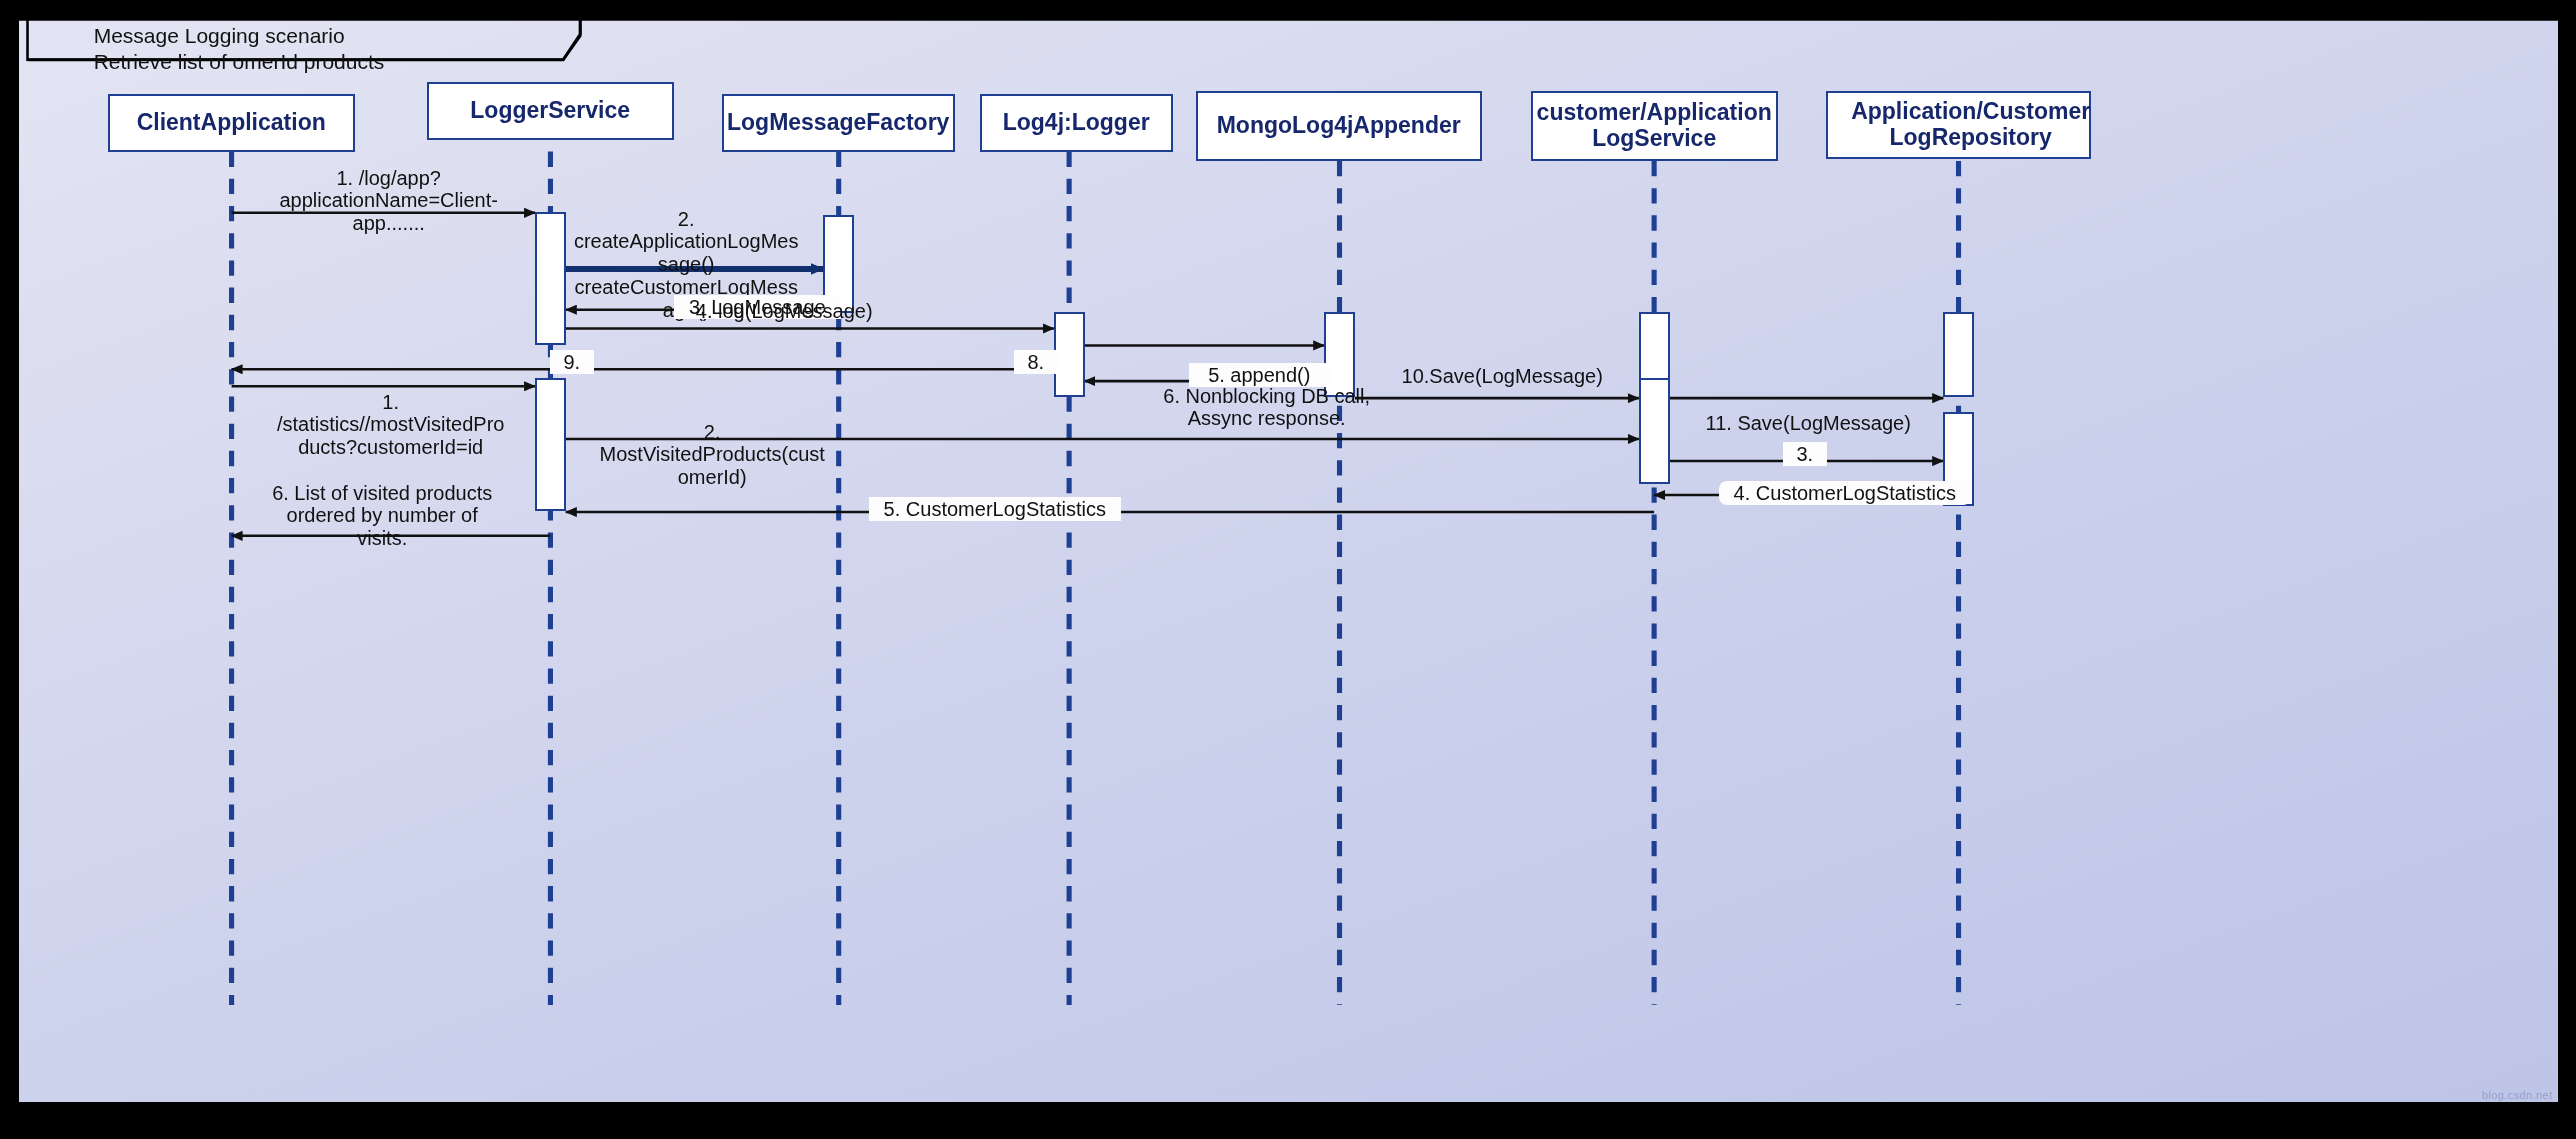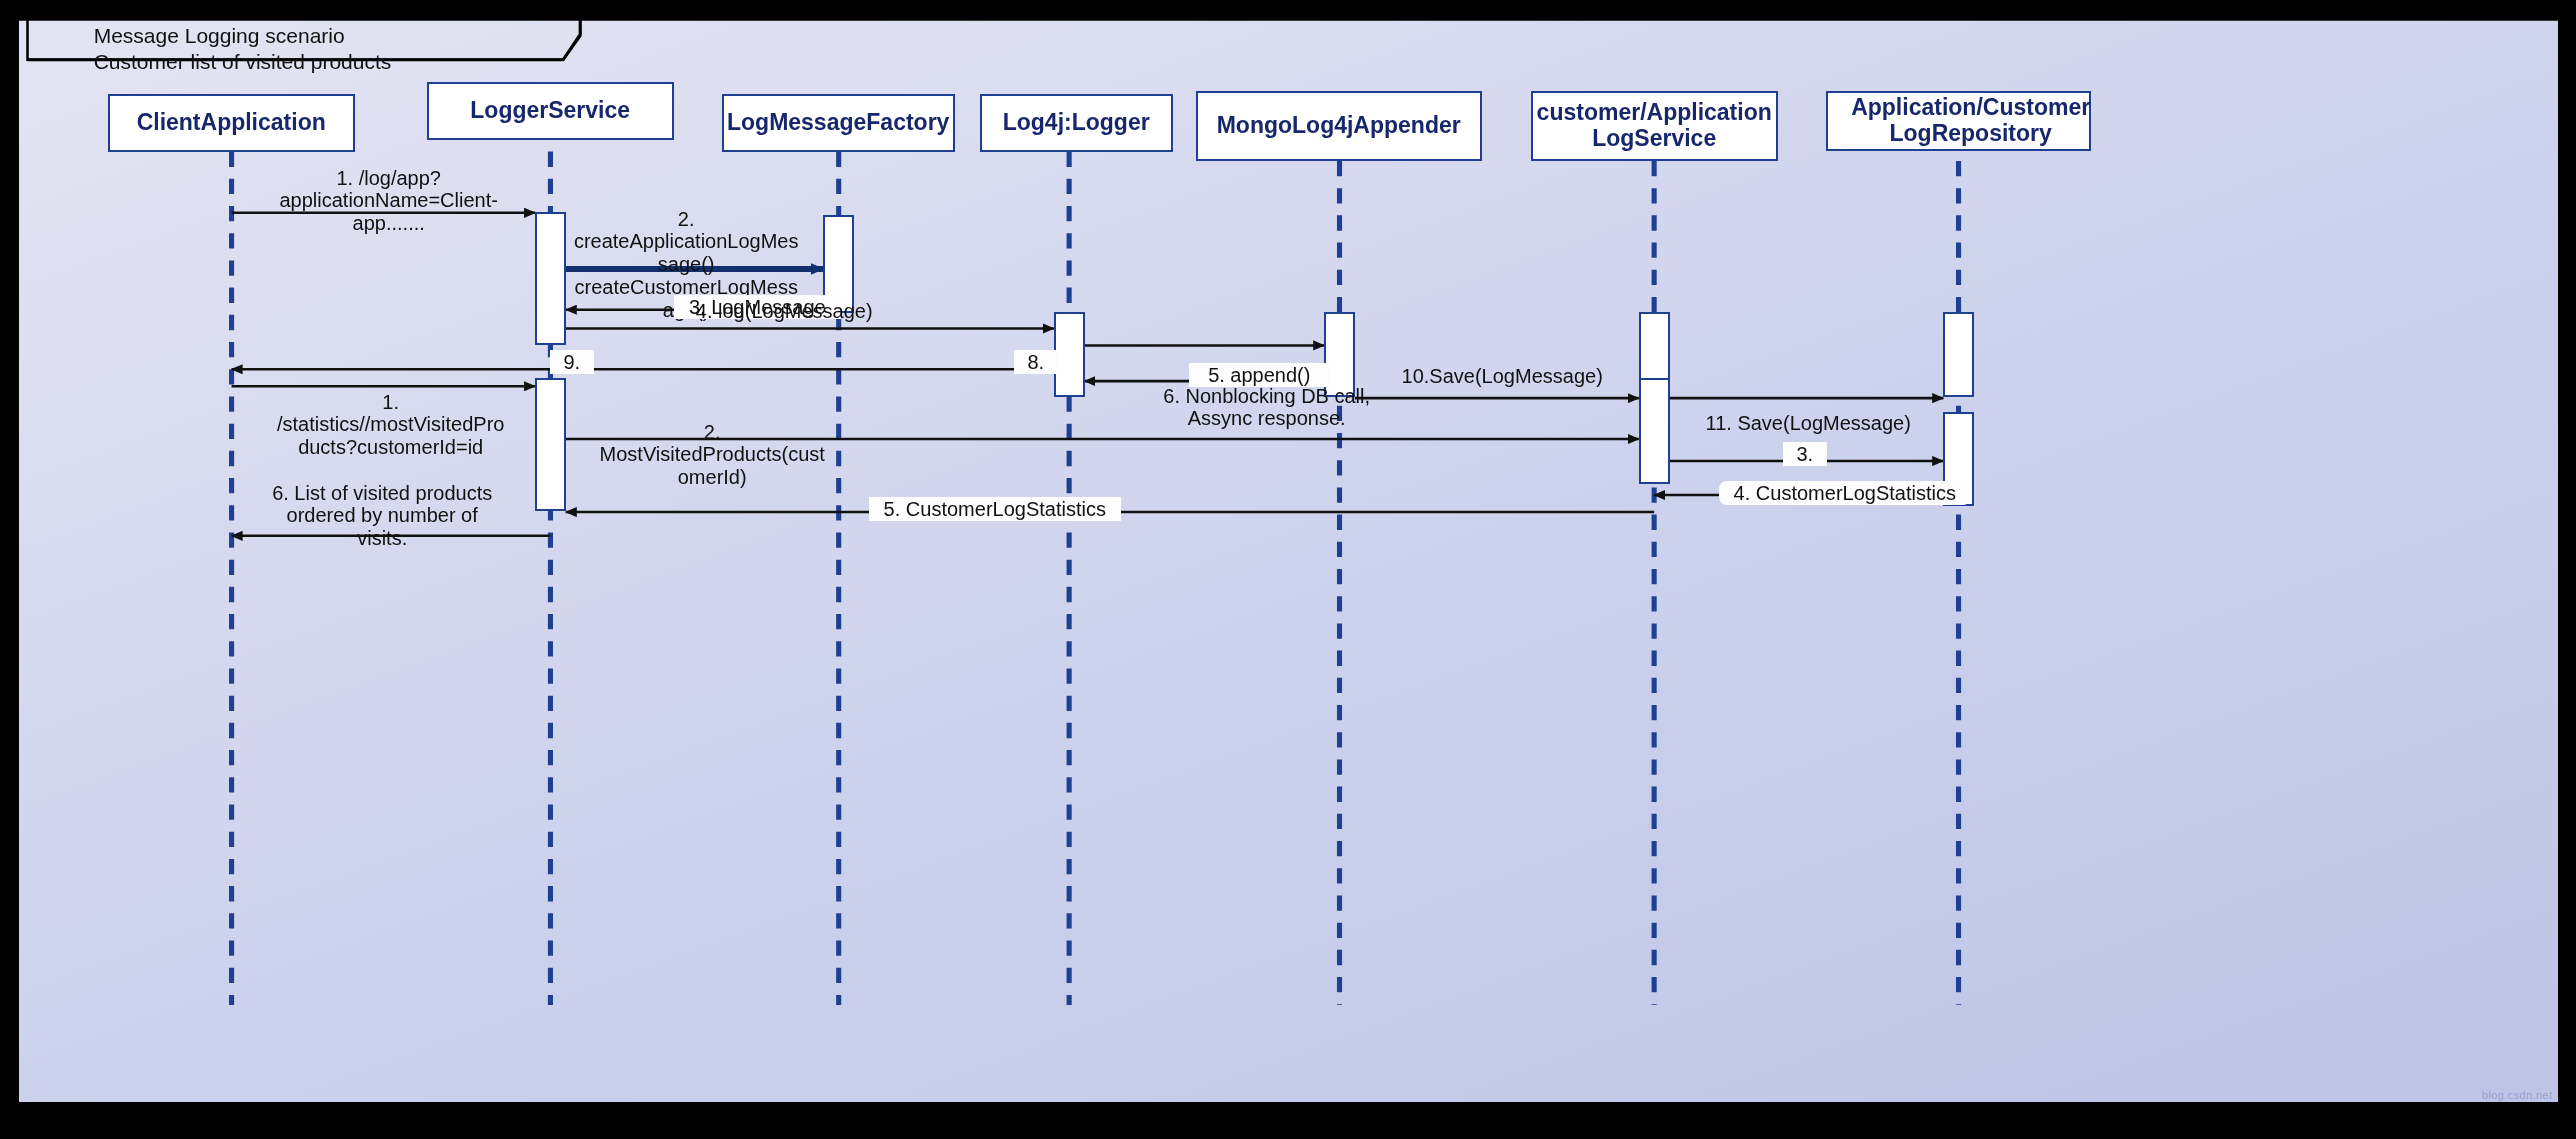--- a/index.html
+++ b/index.html
@@ -122,21 +122,21 @@
           <line x1="250" y1="432" x2="607" y2="432" stroke="#111111" stroke-width="3" marker-end="url(#ah)"></line>
           <line x1="643" y1="494" x2="1905" y2="494" stroke="#111111" stroke-width="3" marker-end="url(#ah)"></line>
           <line x1="1941" y1="520" x2="2263" y2="520" stroke="#111111" stroke-width="3" marker-end="url(#ah)"></line>
           <line x1="2263" y1="560" x2="1923" y2="560" stroke="#111111" stroke-width="3" marker-end="url(#ah)"></line>
           <line x1="1923" y1="580" x2="643" y2="580" stroke="#111111" stroke-width="3" marker-end="url(#ah)"></line>
           <line x1="625" y1="608" x2="250" y2="608" stroke="#111111" stroke-width="3" marker-end="url(#ah)"></line>
         </g>
     </svg>
 
     <div class="frame-title" style="left:75px; top:4.3px;">Message Logging scenario
-Customer list of visited products</div>
+Retrieve list of omerId products</div>
 
     <div id="actors-host">
         <div class="actor-box" style="left: 89px; top: 75px; width: 247px; height: 58px; align-items: center;">
           <span style="white-space: pre-line;">ClientApplication</span>
         </div>
         <div class="actor-box" style="left: 408px; top: 63px; width: 247px; height: 58px;">
           <span style="white-space: pre-line;">LoggerService</span>
         </div>
         <div class="actor-box" style="left: 703px; top: 75px; width: 233px; height: 58px;">
           <span style="white-space: pre-line;">LogMessageFactory</span>
@@ -144,21 +144,21 @@
         <div class="actor-box" style="left: 961px; top: 75px; width: 193px; height: 58px;">
           <span style="white-space: pre-line;">Log4j:Logger</span>
         </div>
         <div class="actor-box" style="left: 1177px; top: 72px; width: 286px; height: 70px;">
           <span style="white-space: pre-line;">MongoLog4jAppender</span>
         </div>
         <div class="actor-box" style="left: 1512px; top: 72px; width: 247px; height: 70px;">
           <span style="white-space: pre-line;">customer/Application
 LogService</span>
         </div>
-        <div class="actor-box" style="left: 1807px; top: 72px; width: 265px; height: 60px; padding-left: 30px;">
+        <div class="actor-box" style="left: 1807px; top: 72px; width: 265px; height: 68px; padding-left: 30px;">
           <span style="white-space: pre-line;">Application/Customer
 LogRepository</span>
         </div>
       </div>
 
     <div id="activations-host">
         <div class="activation" style="left: 516px; top: 193px; width: 31px; height: 133px;"></div>
         <div class="activation" style="left: 804px; top: 196px; width: 31px; height: 98px;"></div>
         <div class="activation" style="left: 1035px; top: 293px; width: 31px; height: 85px;"></div>
         <div class="activation" style="left: 1305px; top: 293px; width: 31px; height: 85px;"></div>

